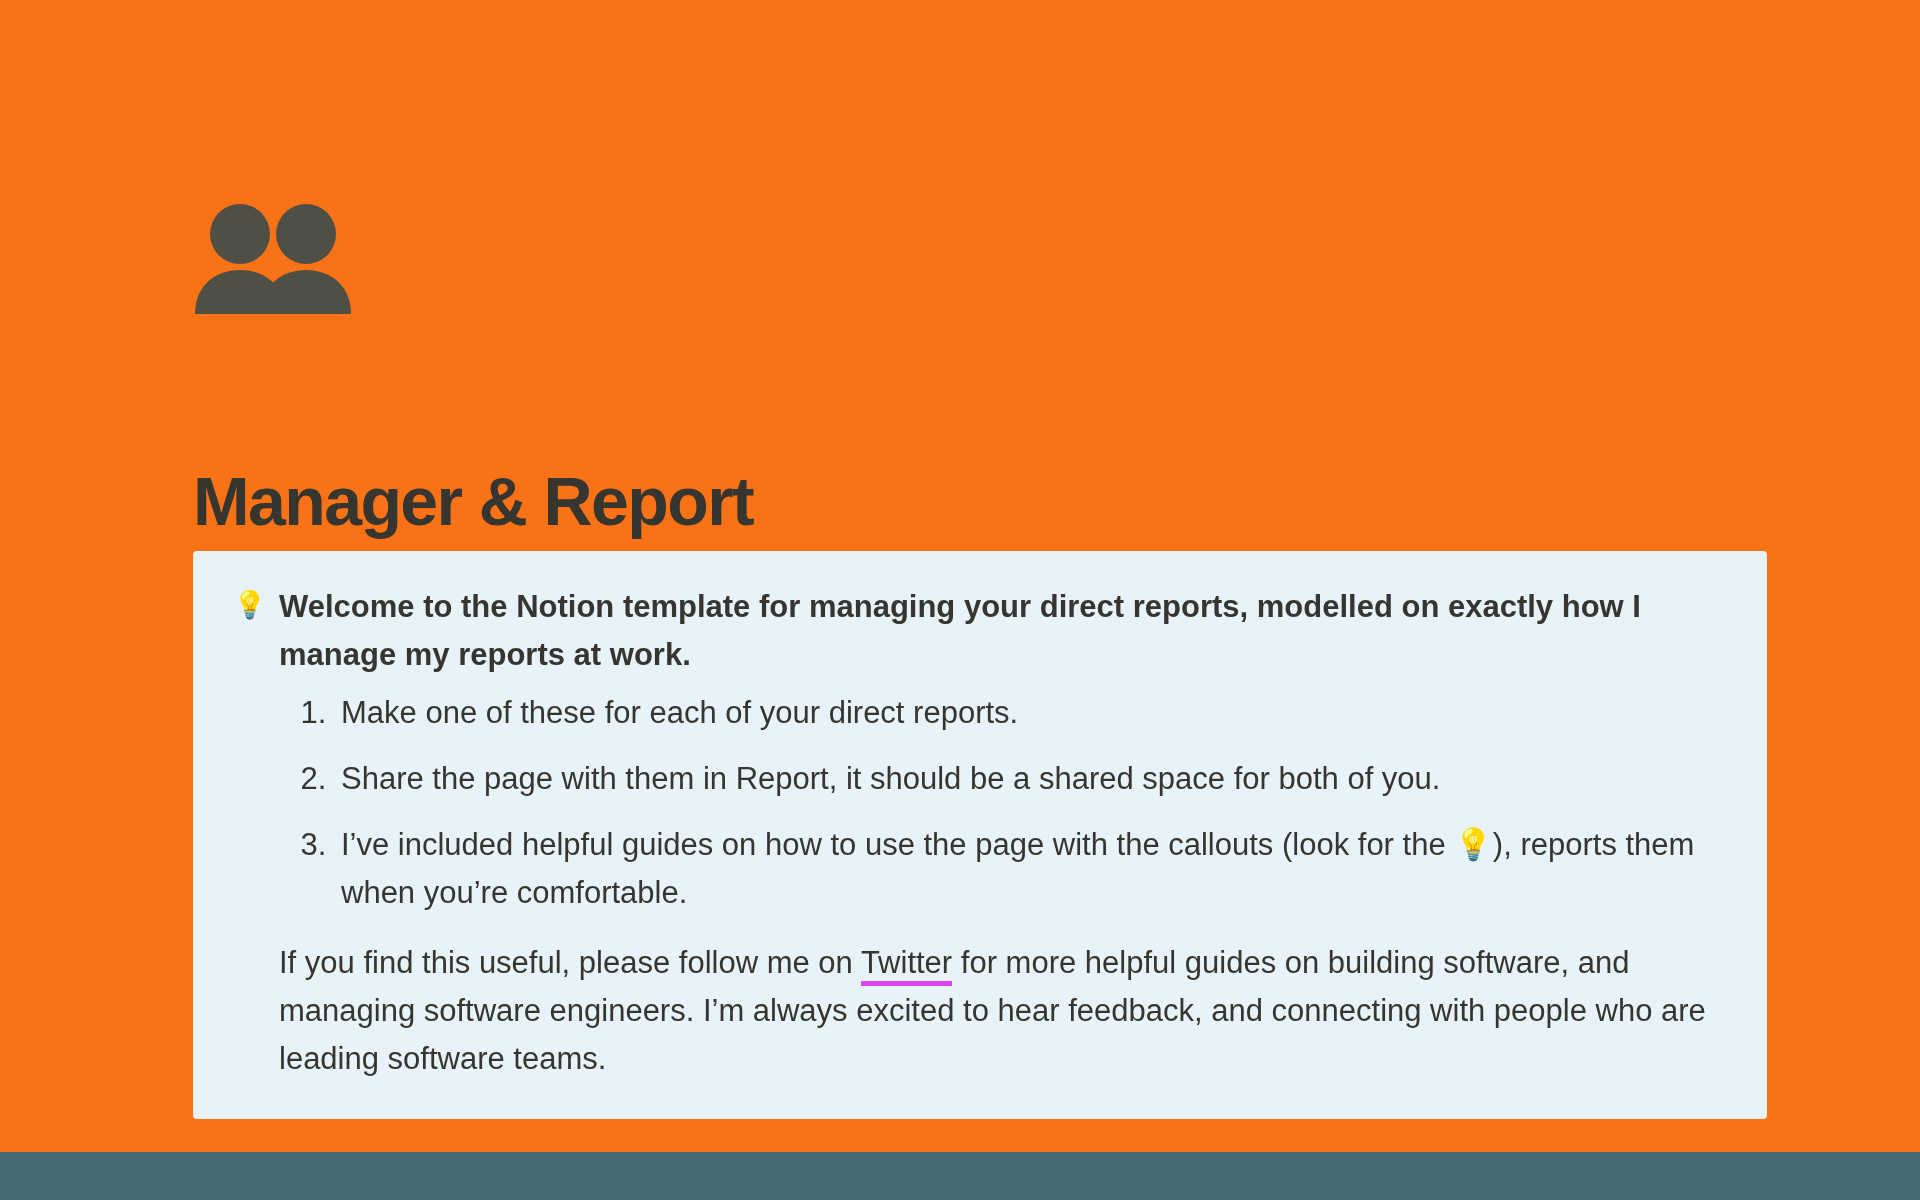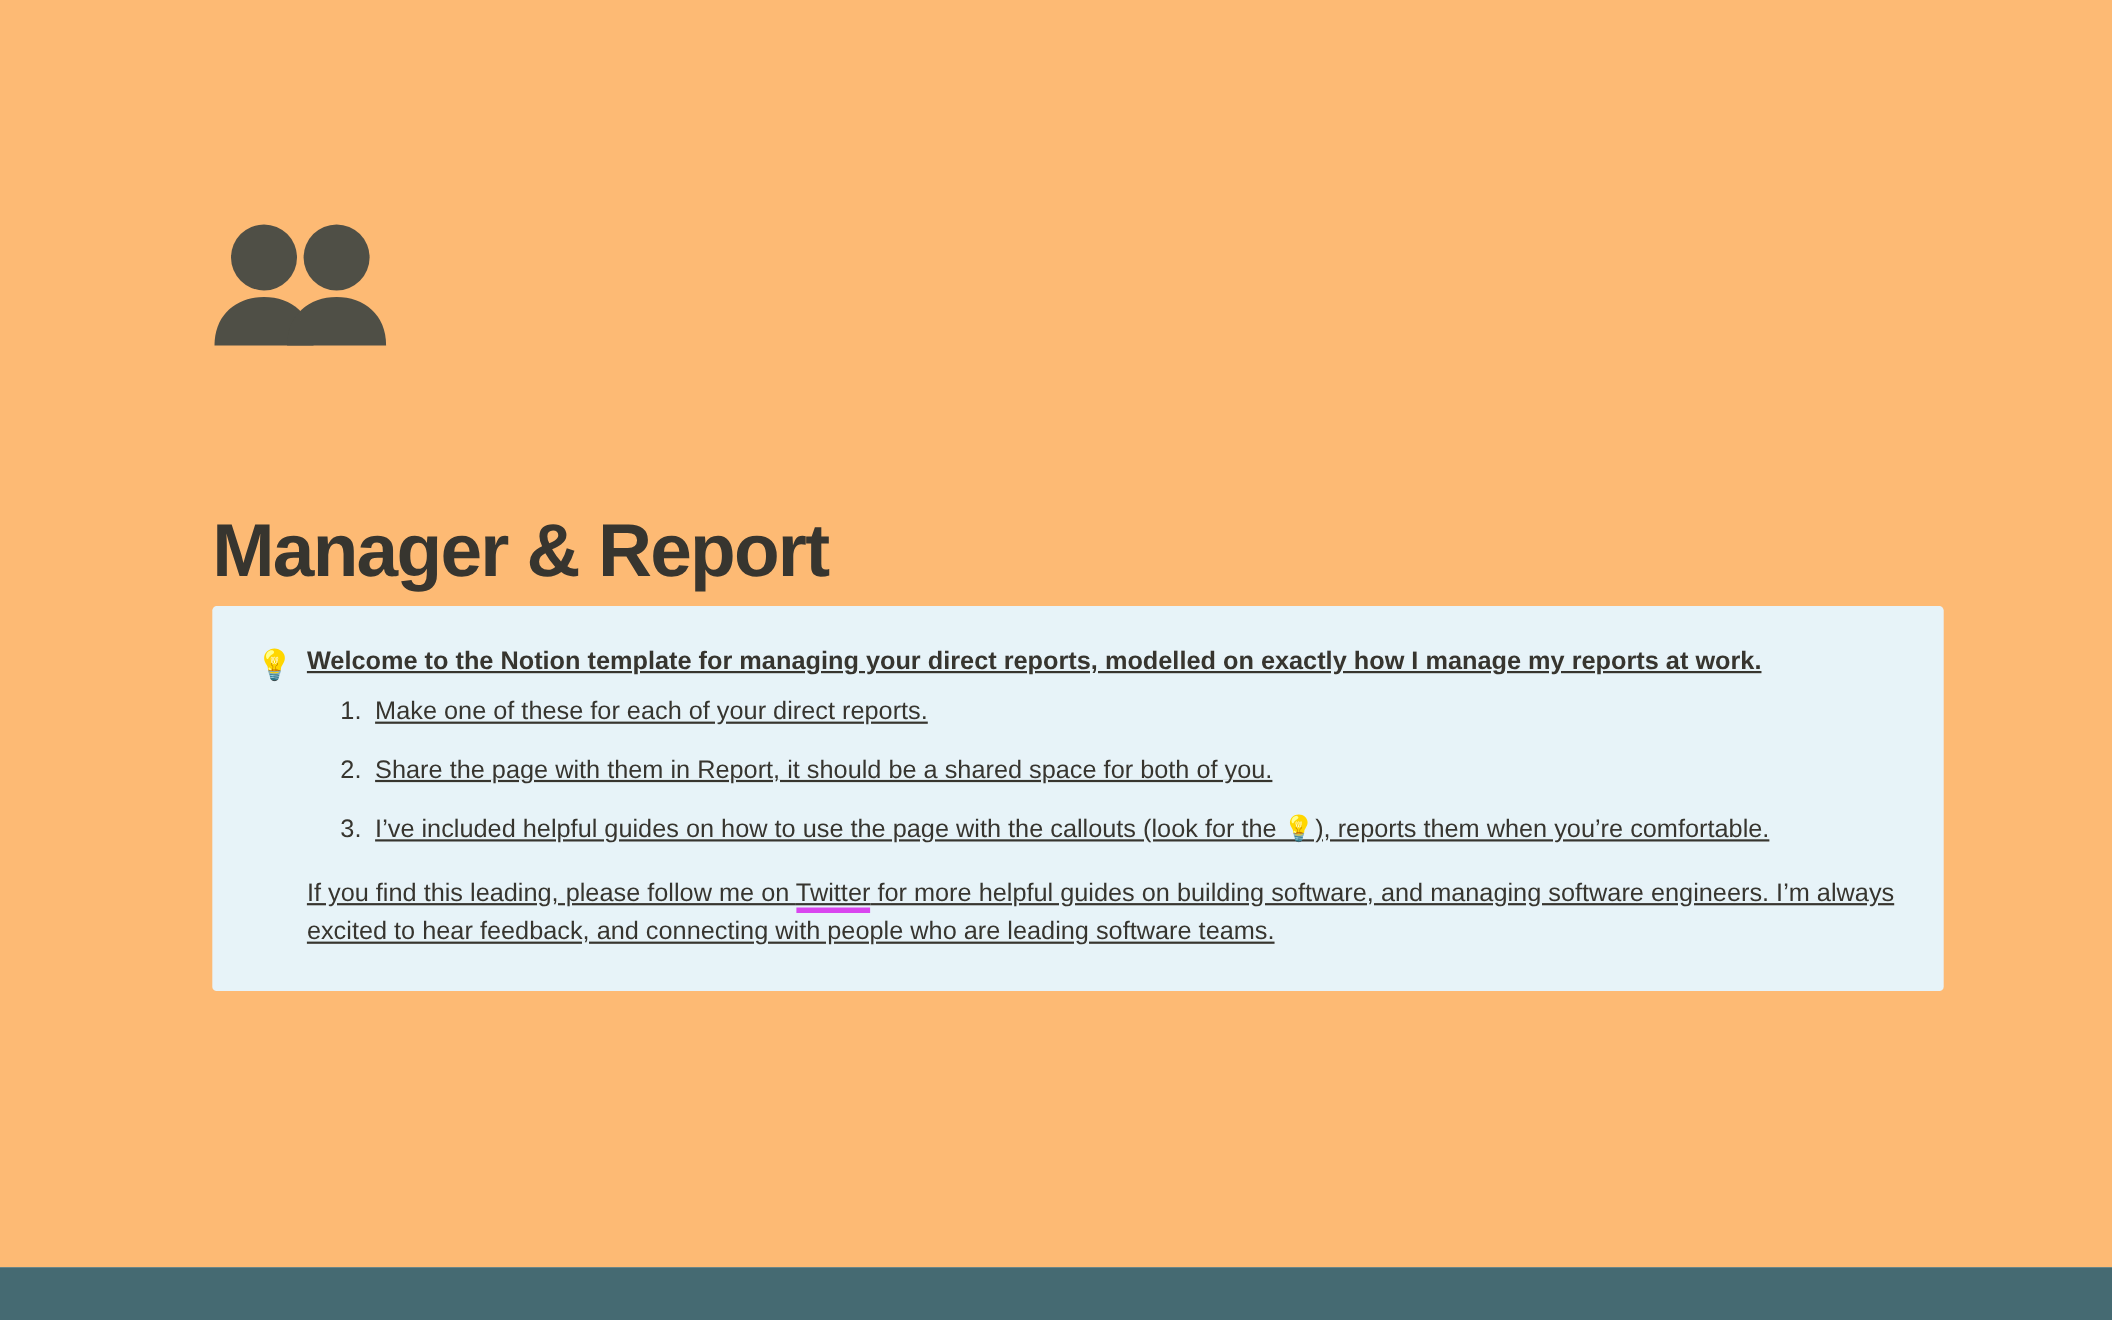--- a/index.html
+++ b/index.html
@@ -15,21 +15,21 @@
     font-family: "Liberation Sans", sans-serif;
     color: #37352f;
   }
 
   .page {
     position: absolute;
     top: 0;
     left: 0;
     width: 1920px;
     height: 1152px;
-    background: #fdba74;
+    background: #f97316;
     box-sizing: border-box;
   }
 
   .content {
     position: absolute;
     left: 193px;
     top: 0;
     width: 1574px;
   }
 
@@ -73,24 +73,23 @@
   }
   .callout-emoji {
     flex: 0 0 auto;
     width: 46px;
     font-size: 27px;
     line-height: 1.5;
     padding-top: 2px;
   }
   .callout-body {
     flex: 1 1 auto;
-    font-size: 23px;
+    font-size: 31px;
     line-height: 1.55;
     color: #37352f;
-    text-decoration: underline;
   }
   .callout-lead {
     font-weight: bold;
     margin: 0 0 6px 0;
   }
   ol.callout-list {
     margin: 10px 0 14px 0;
     padding-left: 56px;
   }
   ol.callout-list li {
@@ -140,21 +139,21 @@
     <div class="callout">
       <div class="callout-inner">
         <div class="callout-emoji">💡</div>
         <div class="callout-body">
           <p class="callout-lead">Welcome to the Notion template for managing your direct reports, modelled on exactly how I manage my reports at work.</p>
           <ol class="callout-list">
             <li>Make one of these for each of your direct reports.</li>
             <li>Share the page with them in Report, it should be a shared space for both of you.</li>
             <li>I’ve included helpful guides on how to use the page with the callouts (look for the 💡), reports them when you’re comfortable.</li>
           </ol>
-          <p class="callout-outro"><span>If you find this leading, please follow me on </span><a class="twitter-link" href="#">Twitter</a><span> for more helpful guides on building software, and managing software engineers. I’m always excited to hear feedback, and connecting with people who are leading software teams.</span></p>
+          <p class="callout-outro"><span>If you find this useful, please follow me on </span><a class="twitter-link" href="#">Twitter</a><span> for more helpful guides on building software, and managing software engineers. I’m always excited to hear feedback, and connecting with people who are leading software teams.</span></p>
         </div>
       </div>
     </div>
 
   </div>
 </div>
 
 <div class="bottom-bar"></div>
 
 </body></html>

